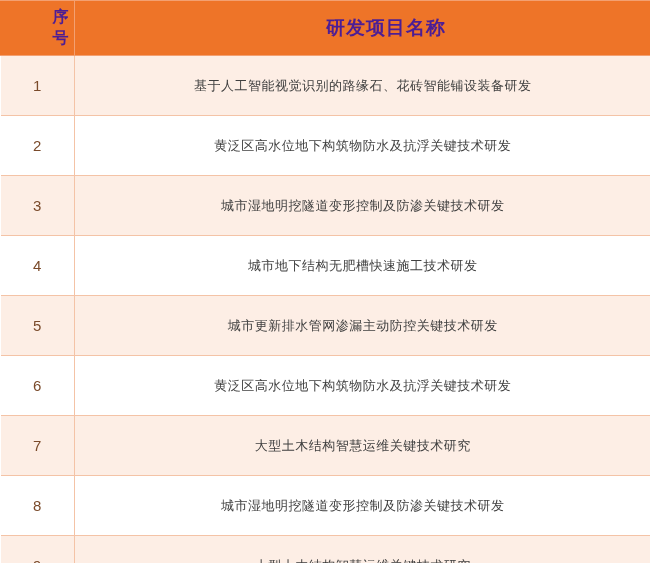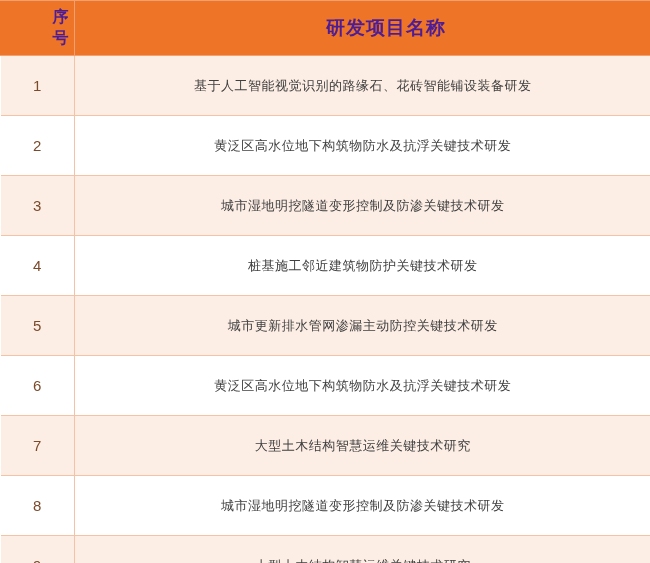--- a/index.html
+++ b/index.html
@@ -97,21 +97,21 @@
       <tr class="row-even">
         <td class="cell-index">2</td>
         <td class="cell-name">黄泛区高水位地下构筑物防水及抗浮关键技术研发</td>
       </tr>
       <tr class="row-odd">
         <td class="cell-index">3</td>
         <td class="cell-name">城市湿地明挖隧道变形控制及防渗关键技术研发</td>
       </tr>
       <tr class="row-even">
         <td class="cell-index">4</td>
-        <td class="cell-name">桩基施工邻近建筑物防护关键技术研发</td>
+        <td class="cell-name">城市地下结构无肥槽快速施工技术研发</td>
       </tr>
       <tr class="row-odd">
         <td class="cell-index">5</td>
         <td class="cell-name">城市更新排水管网渗漏主动防控关键技术研发</td>
       </tr>
       <tr class="row-even">
         <td class="cell-index">6</td>
         <td class="cell-name">黄泛区高水位地下构筑物防水及抗浮关键技术研发</td>
       </tr>
       <tr class="row-odd">

